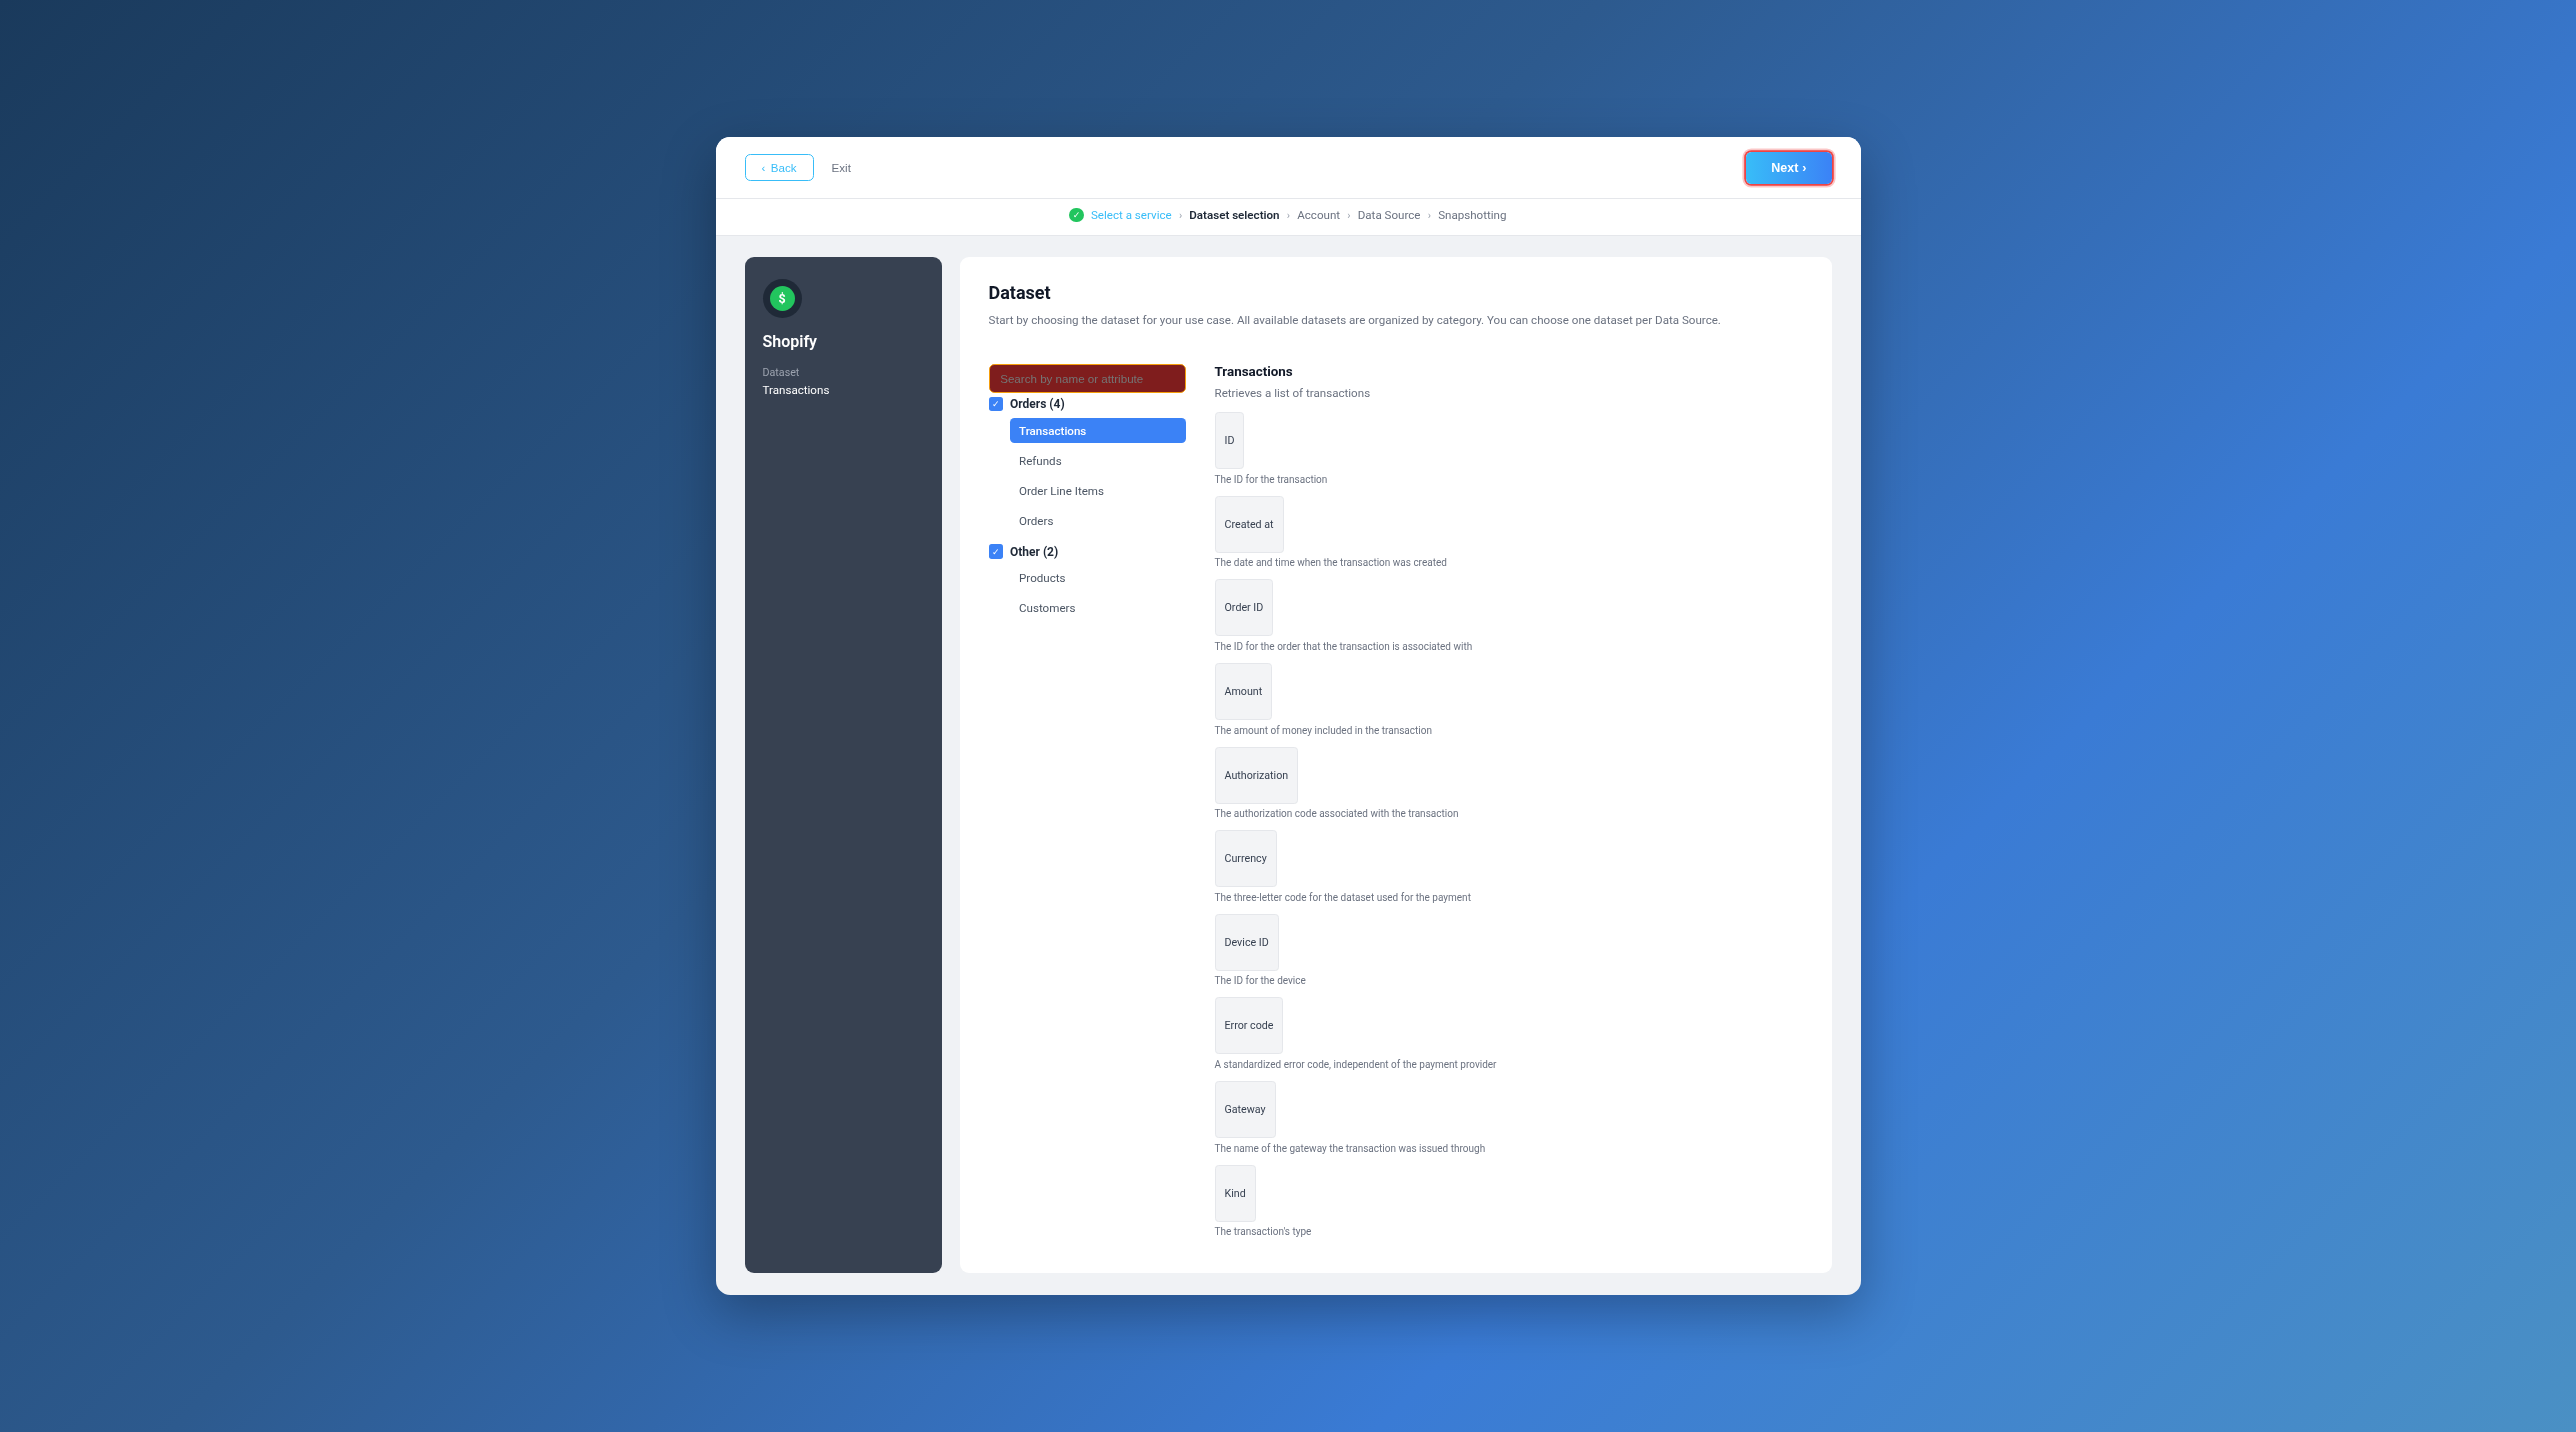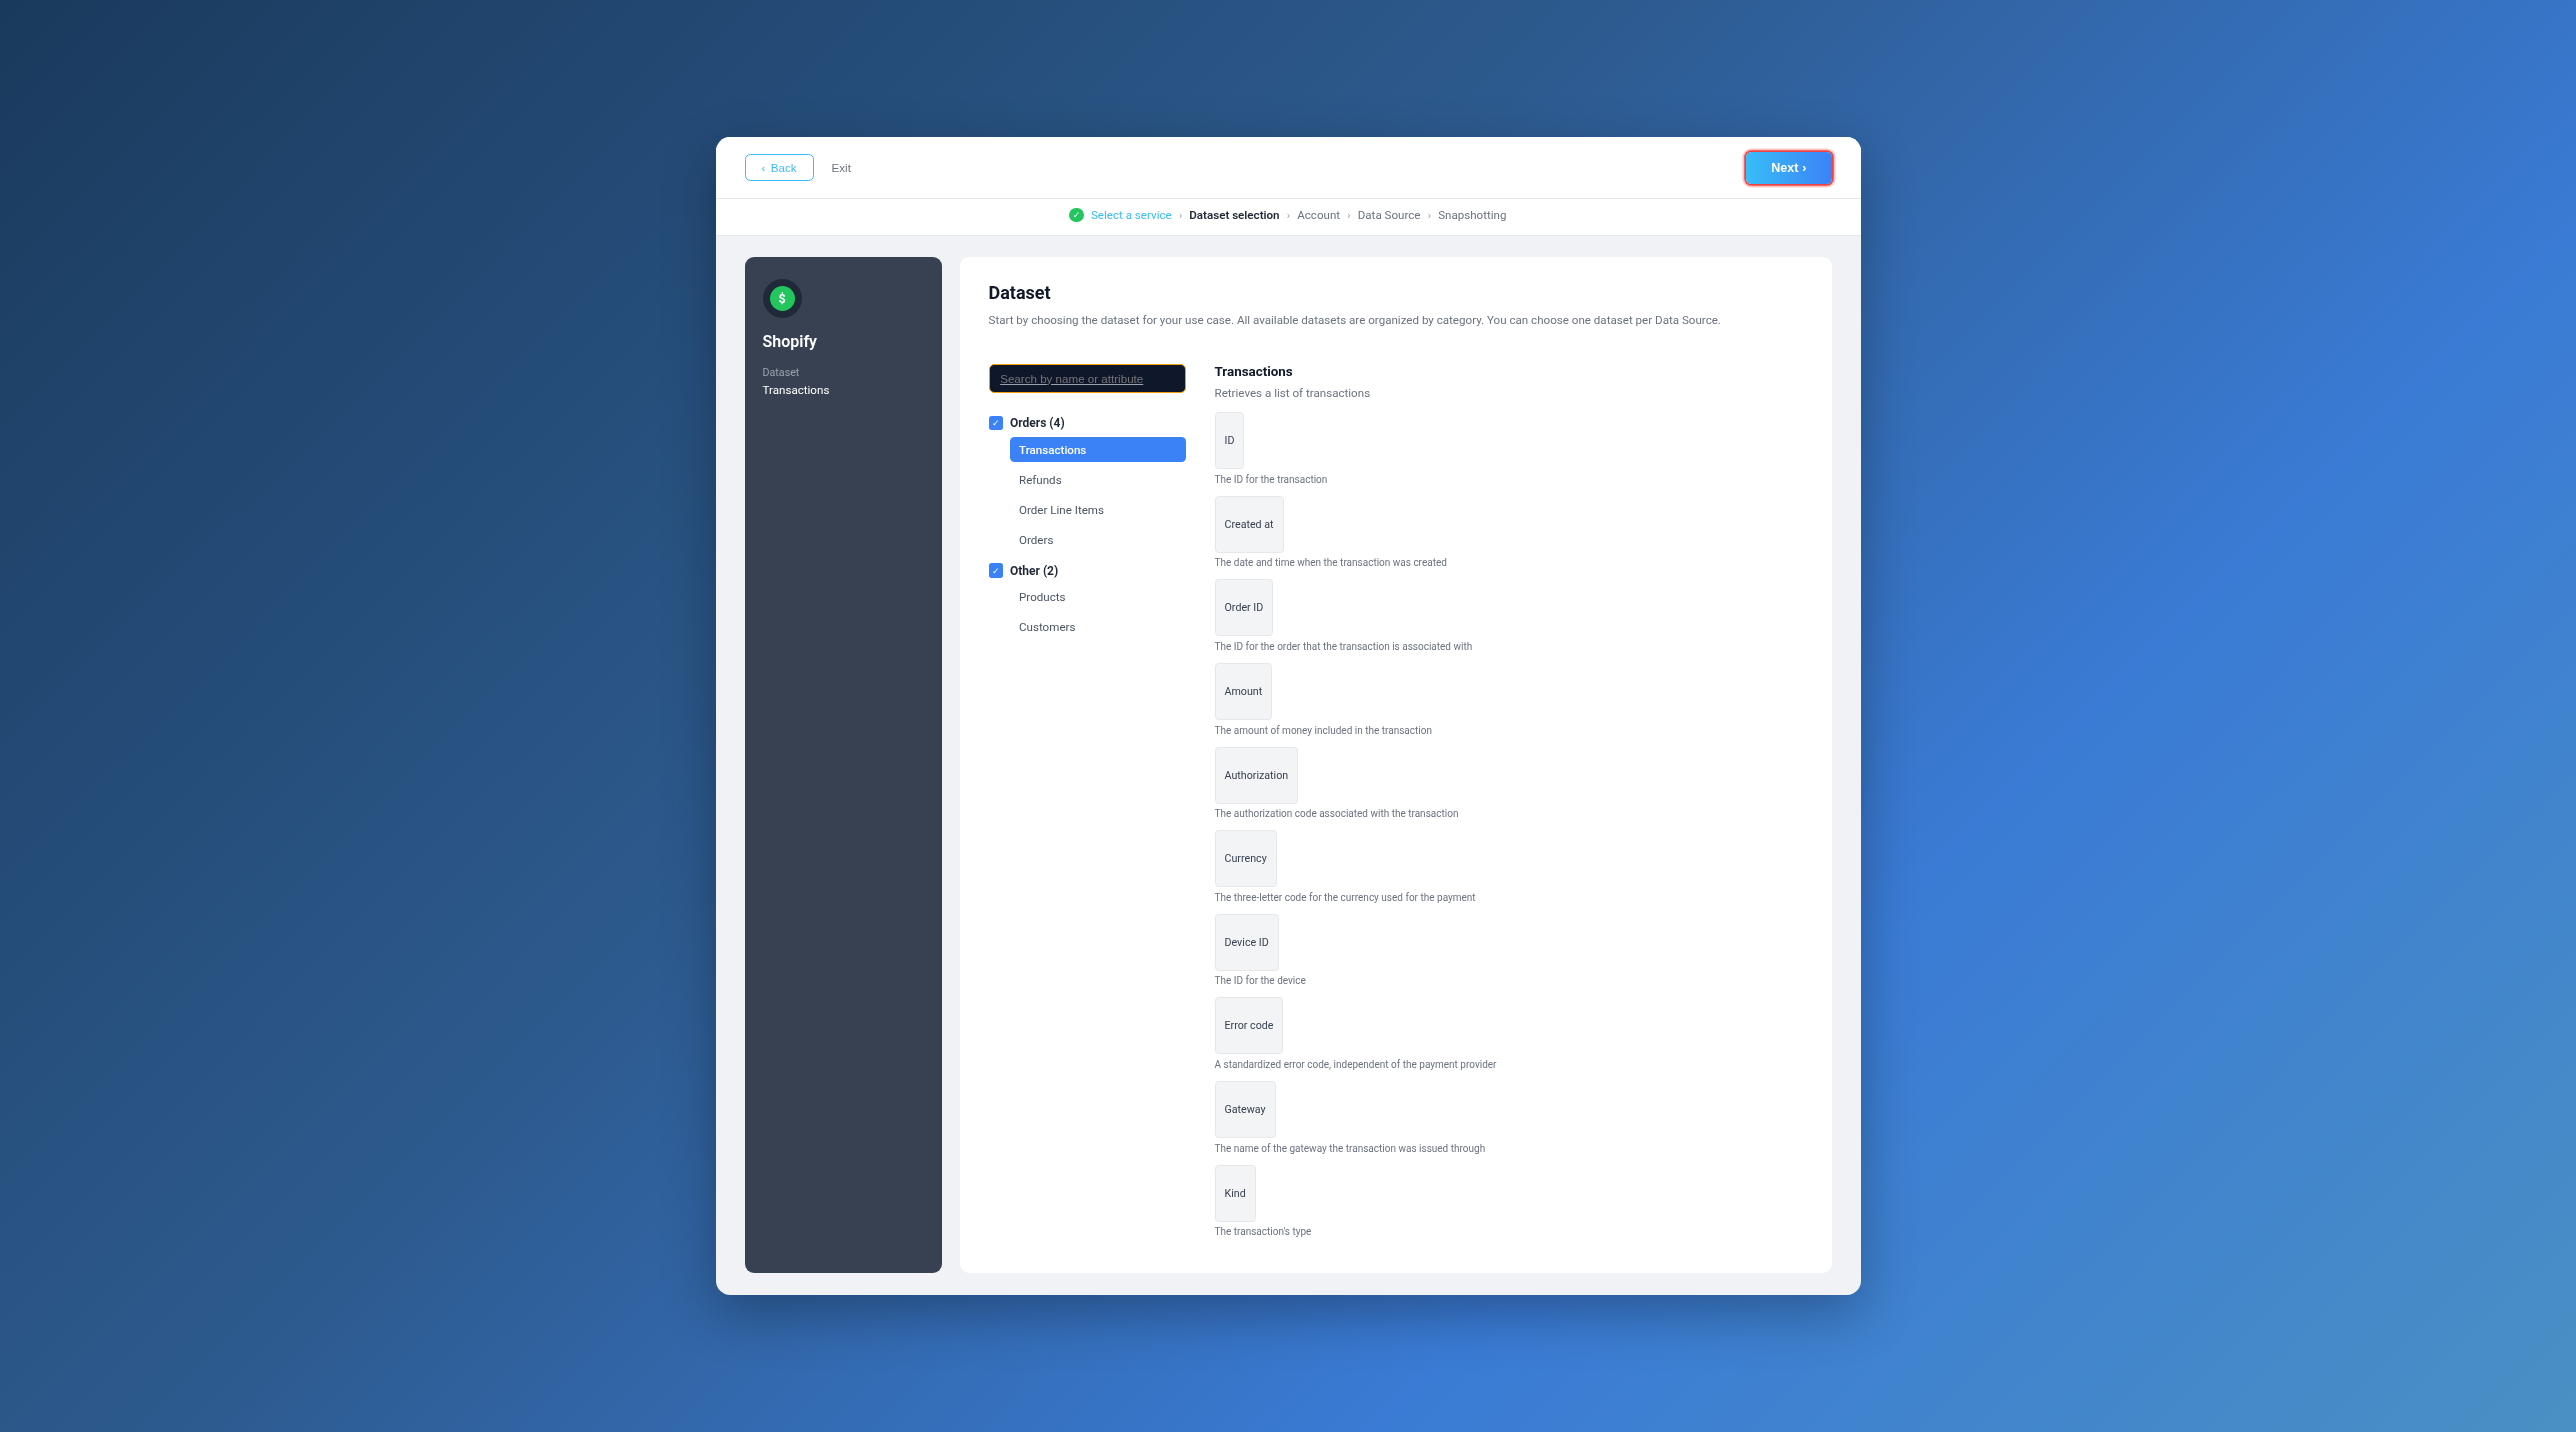--- a/index.html
+++ b/index.html
@@ -181,24 +181,23 @@
     .left-panel {
       width: 197px;
       flex-shrink: 0;
     }
     .search-box {
       border: 1.3px solid #f59e0b;
       border-radius: 5.4px;
       padding: 7.2px 10.7px;
       font-size: 11.6px;
       color: #9ca3af;
-      background: #0f172a;
+      background: #7f1d1d;
       width: 100%;
-      margin-bottom: 23px;
-      text-decoration: underline;
+      margin-bottom: 4px;
     }
     .category-group {
       margin-bottom: 10.7px;
     }
     .category-header {
       display: flex;
       align-items: center;
       gap: 7.2px;
       margin-bottom: 7.2px;
     }
@@ -384,21 +383,21 @@
               <div class="attribute-row">
       <div class="attr-badge">Amount</div>
       <div class="attr-desc">The amount of money included in the transaction</div>
     </div>
               <div class="attribute-row">
       <div class="attr-badge">Authorization</div>
       <div class="attr-desc">The authorization code associated with the transaction</div>
     </div>
               <div class="attribute-row">
       <div class="attr-badge">Currency</div>
-      <div class="attr-desc">The three-letter code for the currency used for the payment</div>
+      <div class="attr-desc">The three-letter code for the dataset used for the payment</div>
     </div>
               <div class="attribute-row">
       <div class="attr-badge">Device ID</div>
       <div class="attr-desc">The ID for the device</div>
     </div>
               <div class="attribute-row">
       <div class="attr-badge">Error code</div>
       <div class="attr-desc">A standardized error code, independent of the payment provider</div>
     </div>
               <div class="attribute-row">

